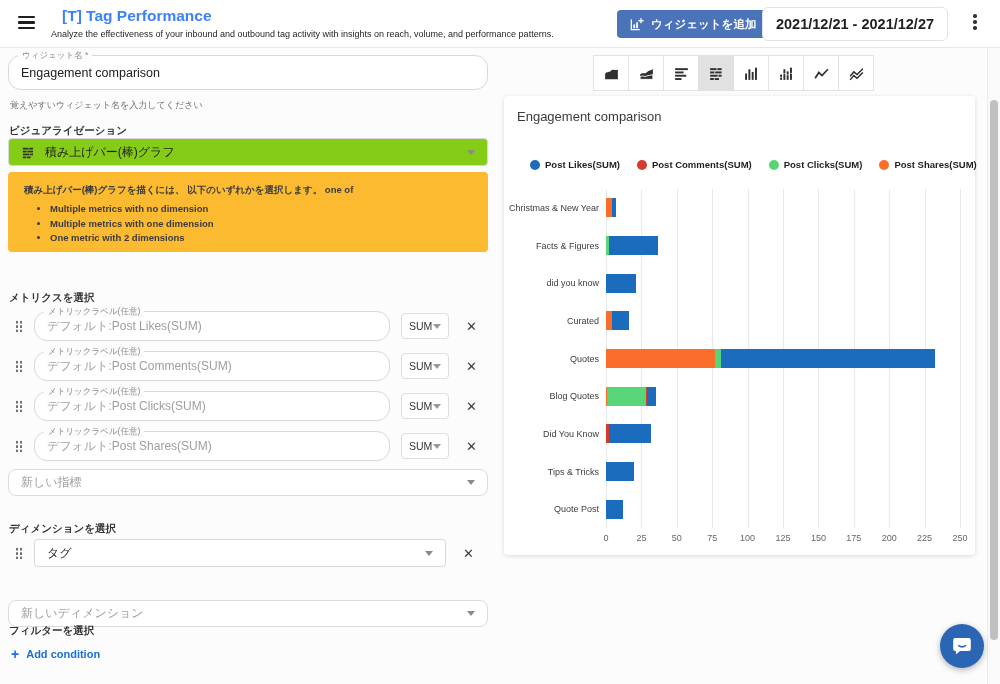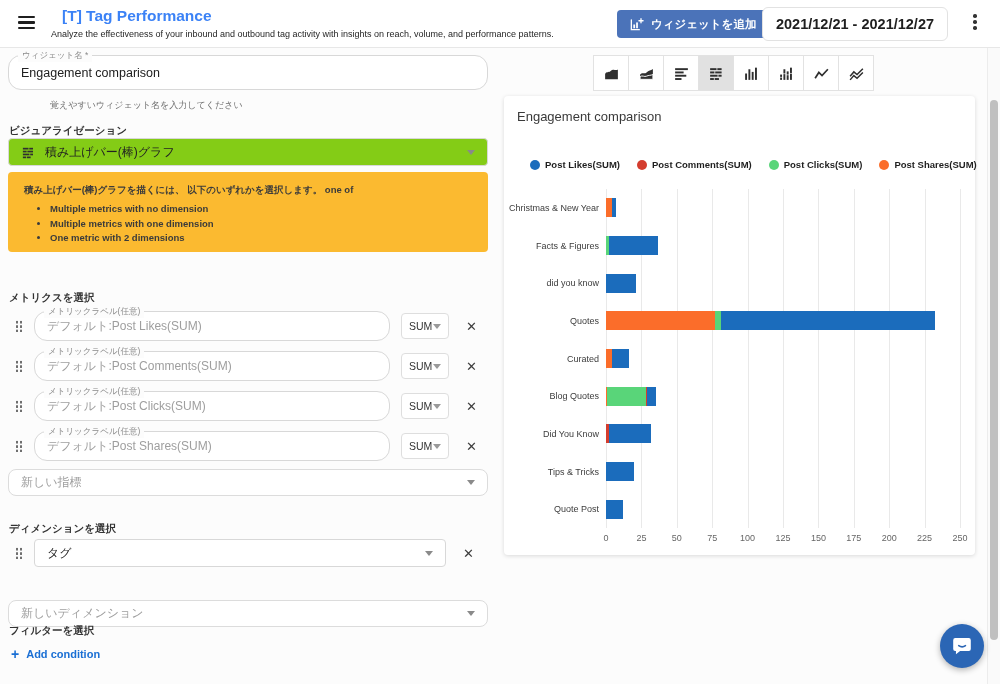--- a/index.html
+++ b/index.html
@@ -17,21 +17,21 @@
   .kebab { position:absolute; left:968px; top:14px; width:14px; cursor:pointer; }
   .kebab i { display:block; width:3.5px; height:3.5px; border-radius:50%; background:#333; margin:0 auto 2.5px; }
 
   
   .left-panel { position:absolute; left:8px; top:48px; width:480px; height:636px; }
   .ffield { position:relative; background:#fff; border:1px solid #d8d8d8; border-radius:13px; }
   .flabel { position:absolute; top:-6px; left:9px; padding:0 4px; background:#fcfcfc; font-size:8.5px; color:#8a8a8a; white-space:nowrap; }
   .fvalue { position:absolute; left:12px; top:50%; transform:translateY(-50%); font-size:12.5px; color:#202020; }
   .ph { position:absolute; left:12px; top:50%; transform:translateY(-50%); font-size:12px; color:#9e9e9e; }
   .name-field { position:absolute; top:7px; left:0; width:480px; height:35px; }
-  .helper { position:absolute; top:51px; left:2px; font-size:9px; color:#6f6f6f;margin-left:40px; }
+  .helper { position:absolute; top:51px; left:2px; font-size:9px; color:#6f6f6f; }
   .sec-label { position:absolute; left:1px; font-size:10.5px; font-weight:bold; color:#333; }
   .vis-label { top:76px; }
   .vis-select { position:absolute; top:90px; left:0; width:480px; height:28px; background:#84cc16; border:1px solid #d8d8d8; border-radius:4px; display:flex; align-items:center; padding:0 12px; gap:9px; cursor:pointer; }
   .vis-select .txt { font-size:12px; color:#222; }
   .caret { width:0; height:0; border-left:4px solid transparent; border-right:4px solid transparent; border-top:5px solid #8a8a8a; margin-left:auto; }
   .warn { position:absolute; top:124px; left:0; width:480px; height:80px; background:#fbba30; border-radius:4px; padding:12px 16px; color:#3b3b3b; }
   .warn .intro { font-size:9.5px; font-weight:bold; }
   .warn ul { margin:6px 0 0 26px; }
   .warn li { font-size:9.5px; font-weight:bold; margin-bottom:3.5px; }
   .metrics-label { top:243px; }
@@ -342,32 +342,32 @@
               <div class="bar-seg" style="width: 14%; background: rgb(27, 108, 188);"></div>
             </div>
           </div>
           <div class="bar-row">
             <div class="cat-label">did you know</div>
             <div class="bar-track">
               <div class="bar-seg" style="width: 8.4%; background: rgb(27, 108, 188);"></div>
             </div>
           </div>
           <div class="bar-row">
+            <div class="cat-label">Curated</div>
+            <div class="bar-track">
+              <div class="bar-seg" style="width: 1.6%; background: rgb(251, 109, 42);"></div>
+              <div class="bar-seg" style="width: 4.8%; background: rgb(27, 108, 188);"></div>
+            </div>
+          </div>
+          <div class="bar-row">
             <div class="cat-label">Quotes</div>
             <div class="bar-track">
               <div class="bar-seg" style="width: 30.8%; background: rgb(251, 109, 42);"></div>
               <div class="bar-seg" style="width: 1.6%; background: rgb(89, 213, 121);"></div>
               <div class="bar-seg" style="width: 60.4%; background: rgb(27, 108, 188);"></div>
-            </div>
-          </div>
-          <div class="bar-row">
-            <div class="cat-label">Curated</div>
-            <div class="bar-track">
-              <div class="bar-seg" style="width: 1.6%; background: rgb(251, 109, 42);"></div>
-              <div class="bar-seg" style="width: 4.8%; background: rgb(27, 108, 188);"></div>
             </div>
           </div>
           <div class="bar-row">
             <div class="cat-label">Blog Quotes</div>
             <div class="bar-track">
               <div class="bar-seg" style="width: 0.4%; background: rgb(251, 109, 42);"></div>
               <div class="bar-seg" style="width: 10.8%; background: rgb(89, 213, 121);"></div>
               <div class="bar-seg" style="width: 0.4%; background: rgb(212, 61, 46);"></div>
               <div class="bar-seg" style="width: 2.4%; background: rgb(27, 108, 188);"></div>
             </div>

